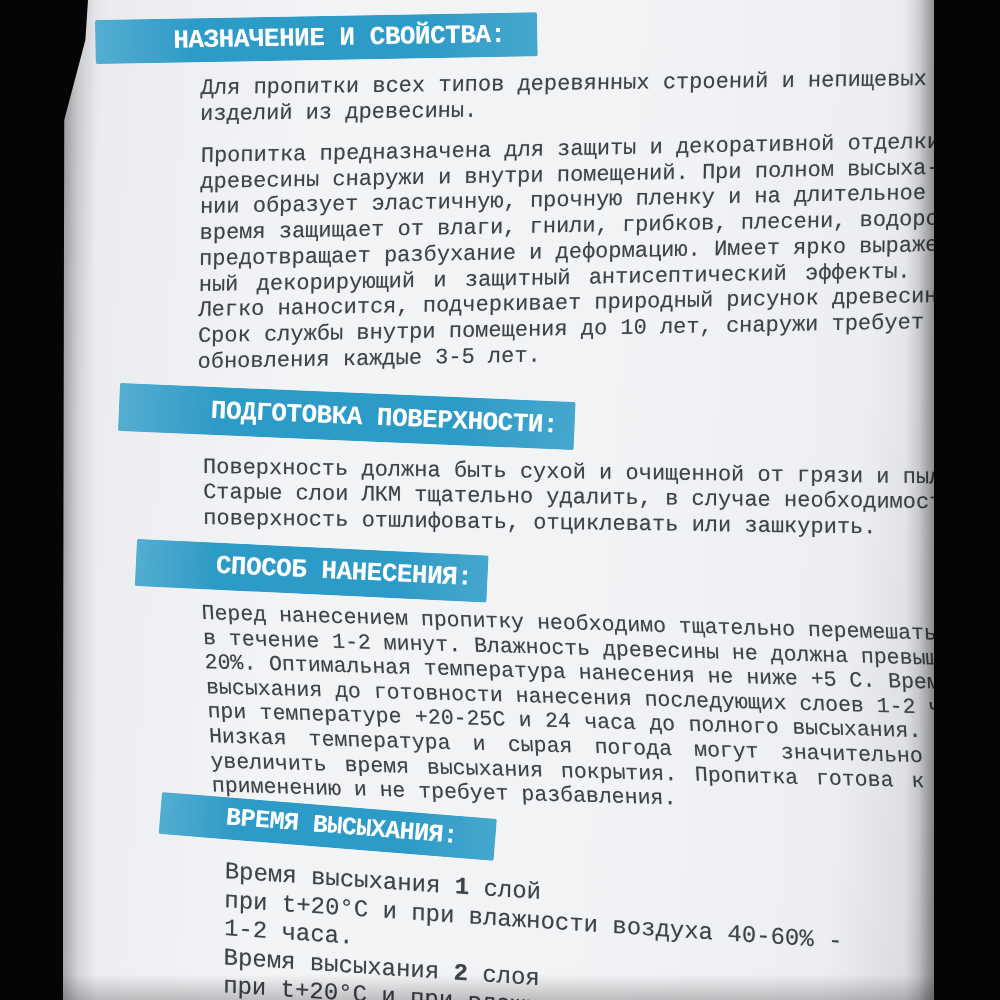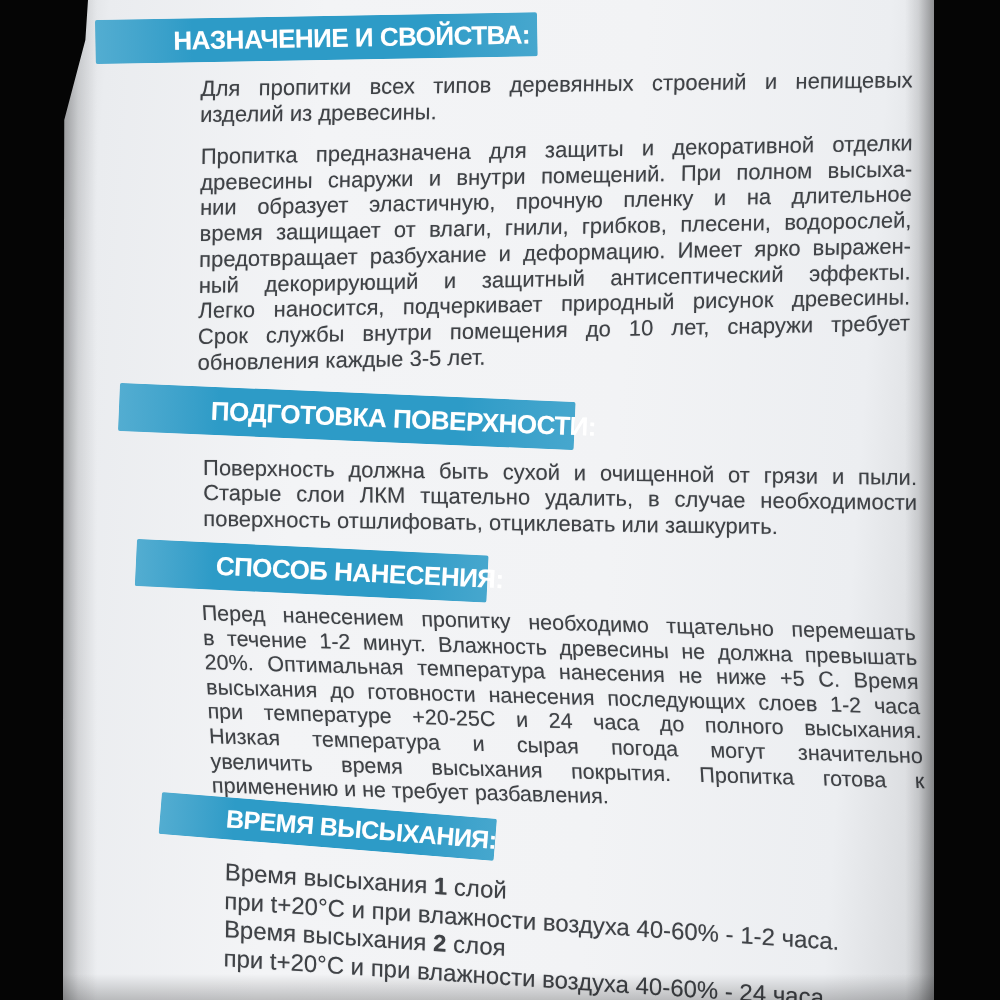--- a/index.html
+++ b/index.html
@@ -1,17 +1,17 @@
 <!DOCTYPE html>
 <html style="--accent: #2d9bc7; --heading-color: #ffffff; --body-color: #3f4246;"><head>
 <meta charset="utf-8">
 <style>
   html,body{margin:0;padding:0;background:#000;}
   .stage{position:relative;width:1000px;height:1000px;background:#060606;overflow:hidden;
-         font-family:Liberation Sans, sans-serif;}
+         font-family:Liberation Mono, monospace;}
   
   .edge-left{position:absolute;left:0;top:0;bottom:0;width:88px;background:#050505;
              clip-path:polygon(0 0,100% 0,97% 4%,73% 12%,71% 100%,0 100%);z-index:3;}
   .edge-right{position:absolute;right:0;top:0;bottom:0;width:66px;background:#050505;z-index:3;}
   
   .label{position:absolute;left:63px;top:0;width:872px;height:1000px;z-index:1;
          background:linear-gradient(94deg,#d7d9dc 0%,#eaecef 5%,#f3f4f6 28%,#f2f3f5 62%,#eceef1 88%,#d9dbde 97%,#c2c4c7 100%);}
   .shade-left{position:absolute;left:0;top:0;bottom:0;width:34px;pointer-events:none;z-index:2;
               background:linear-gradient(to right,rgba(0,0,0,.30),rgba(0,0,0,.10) 45%,rgba(0,0,0,0));}
   .shade-right{position:absolute;right:0;top:0;bottom:0;width:30px;pointer-events:none;z-index:2;

